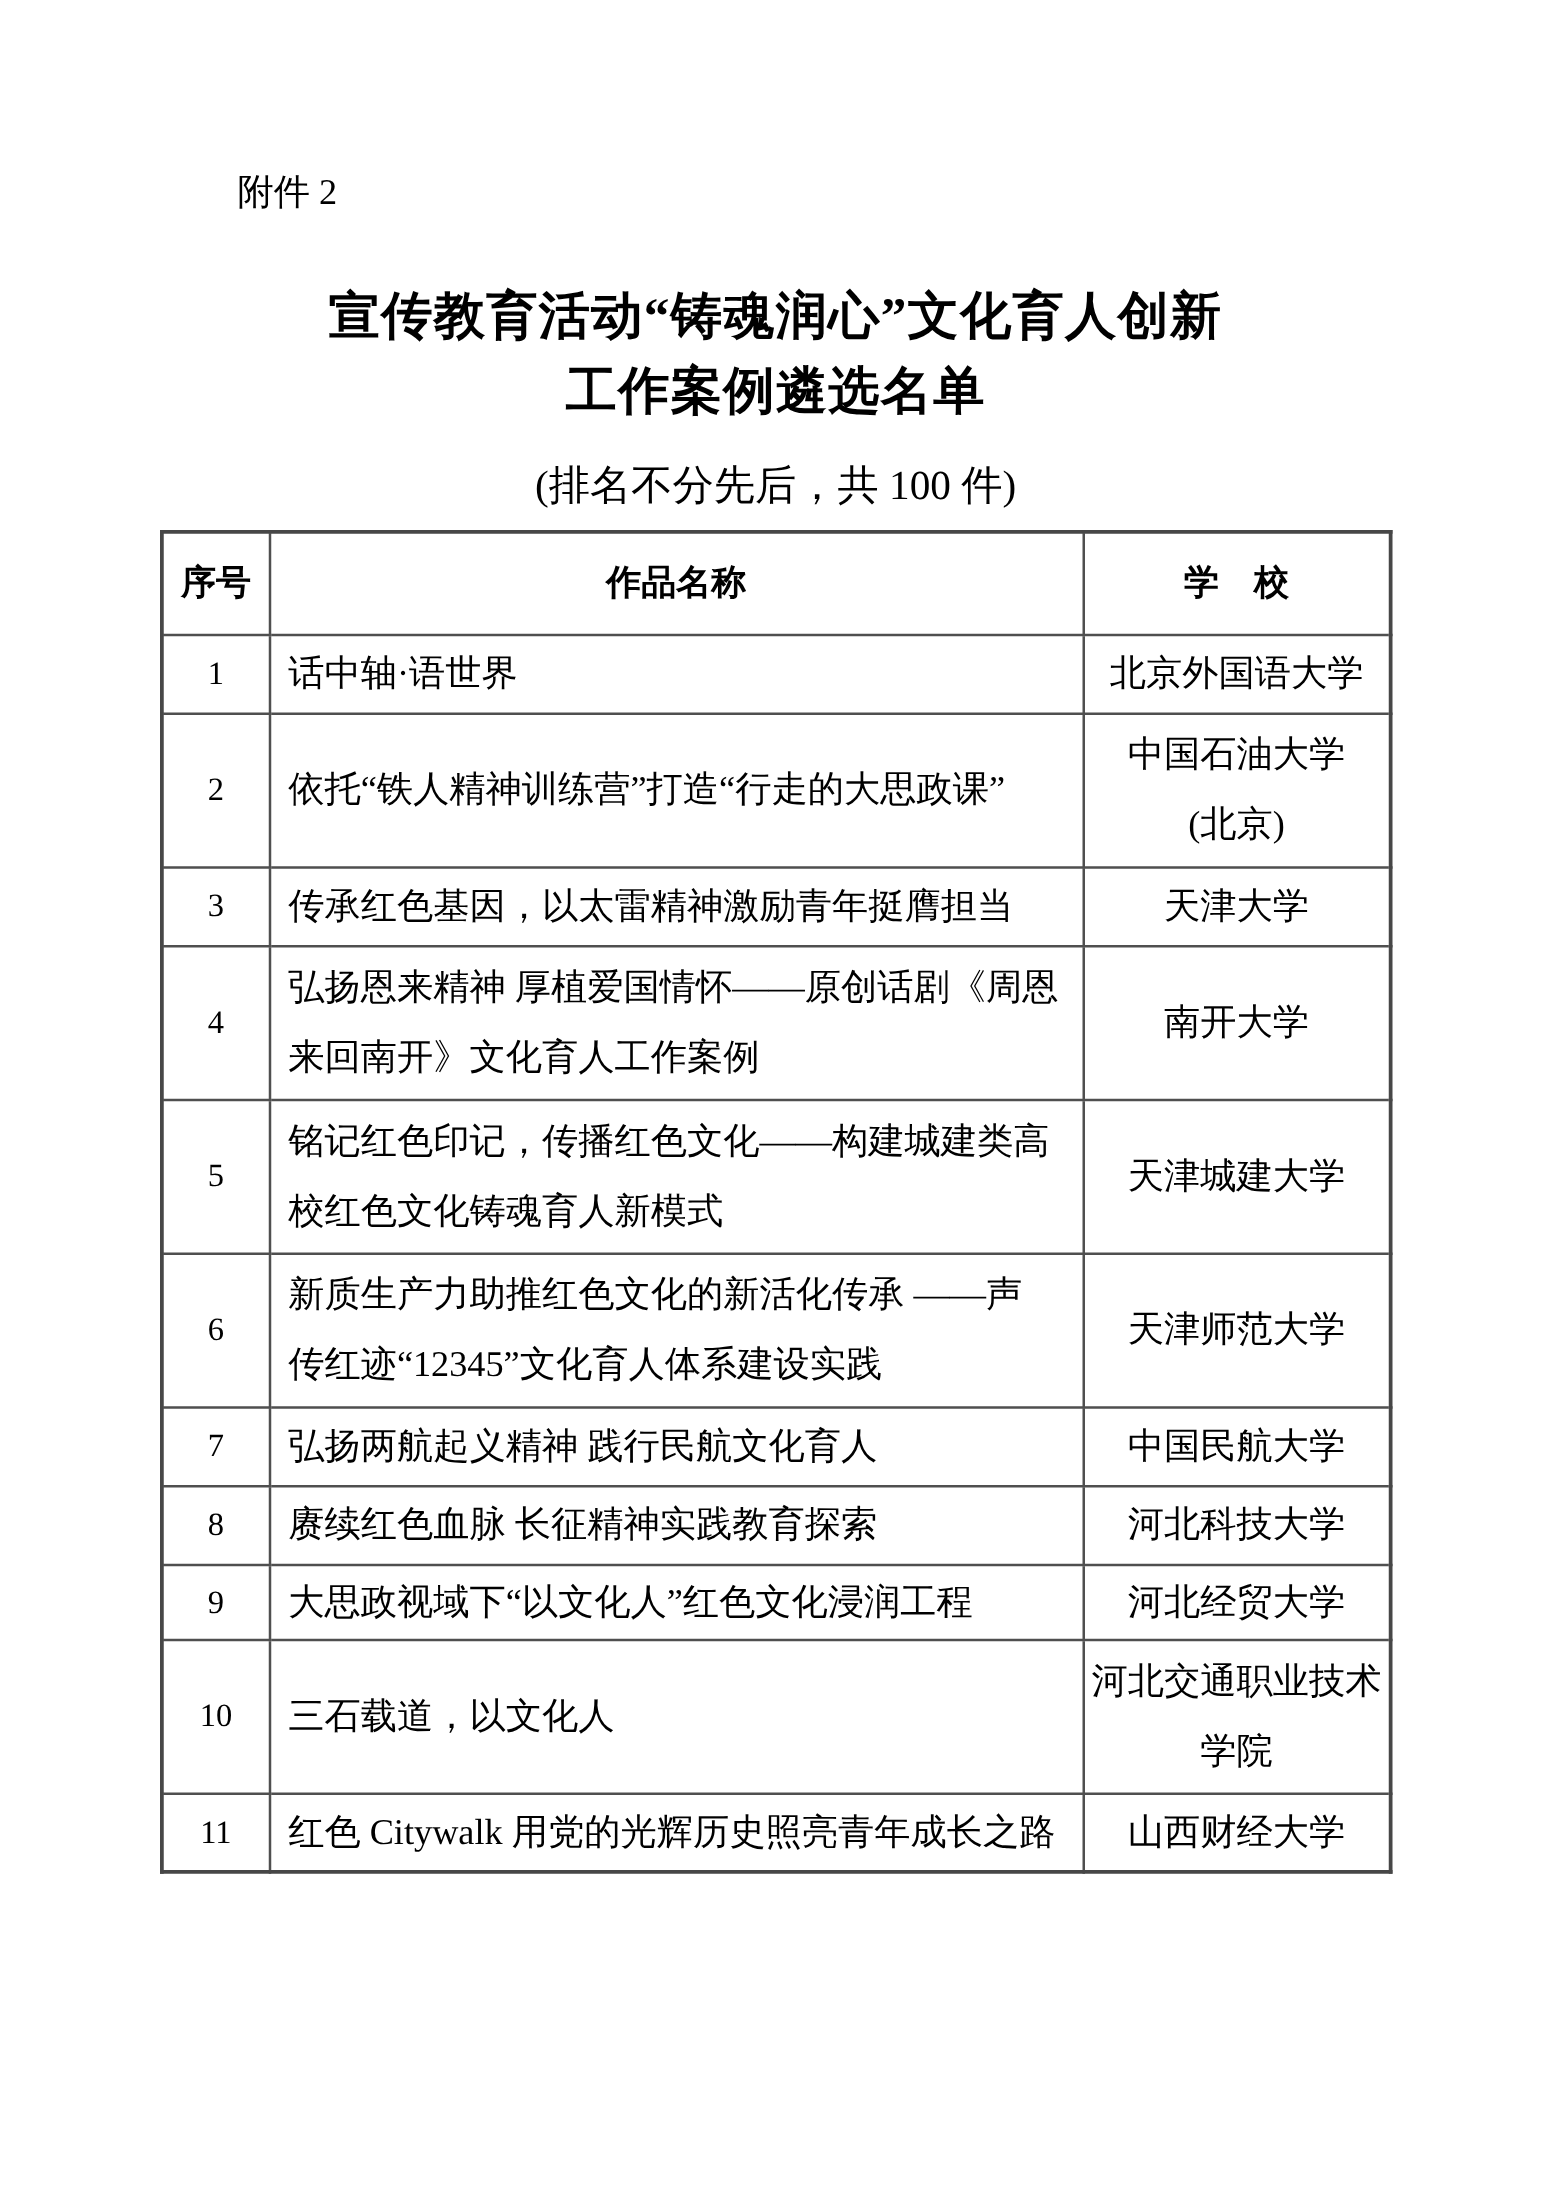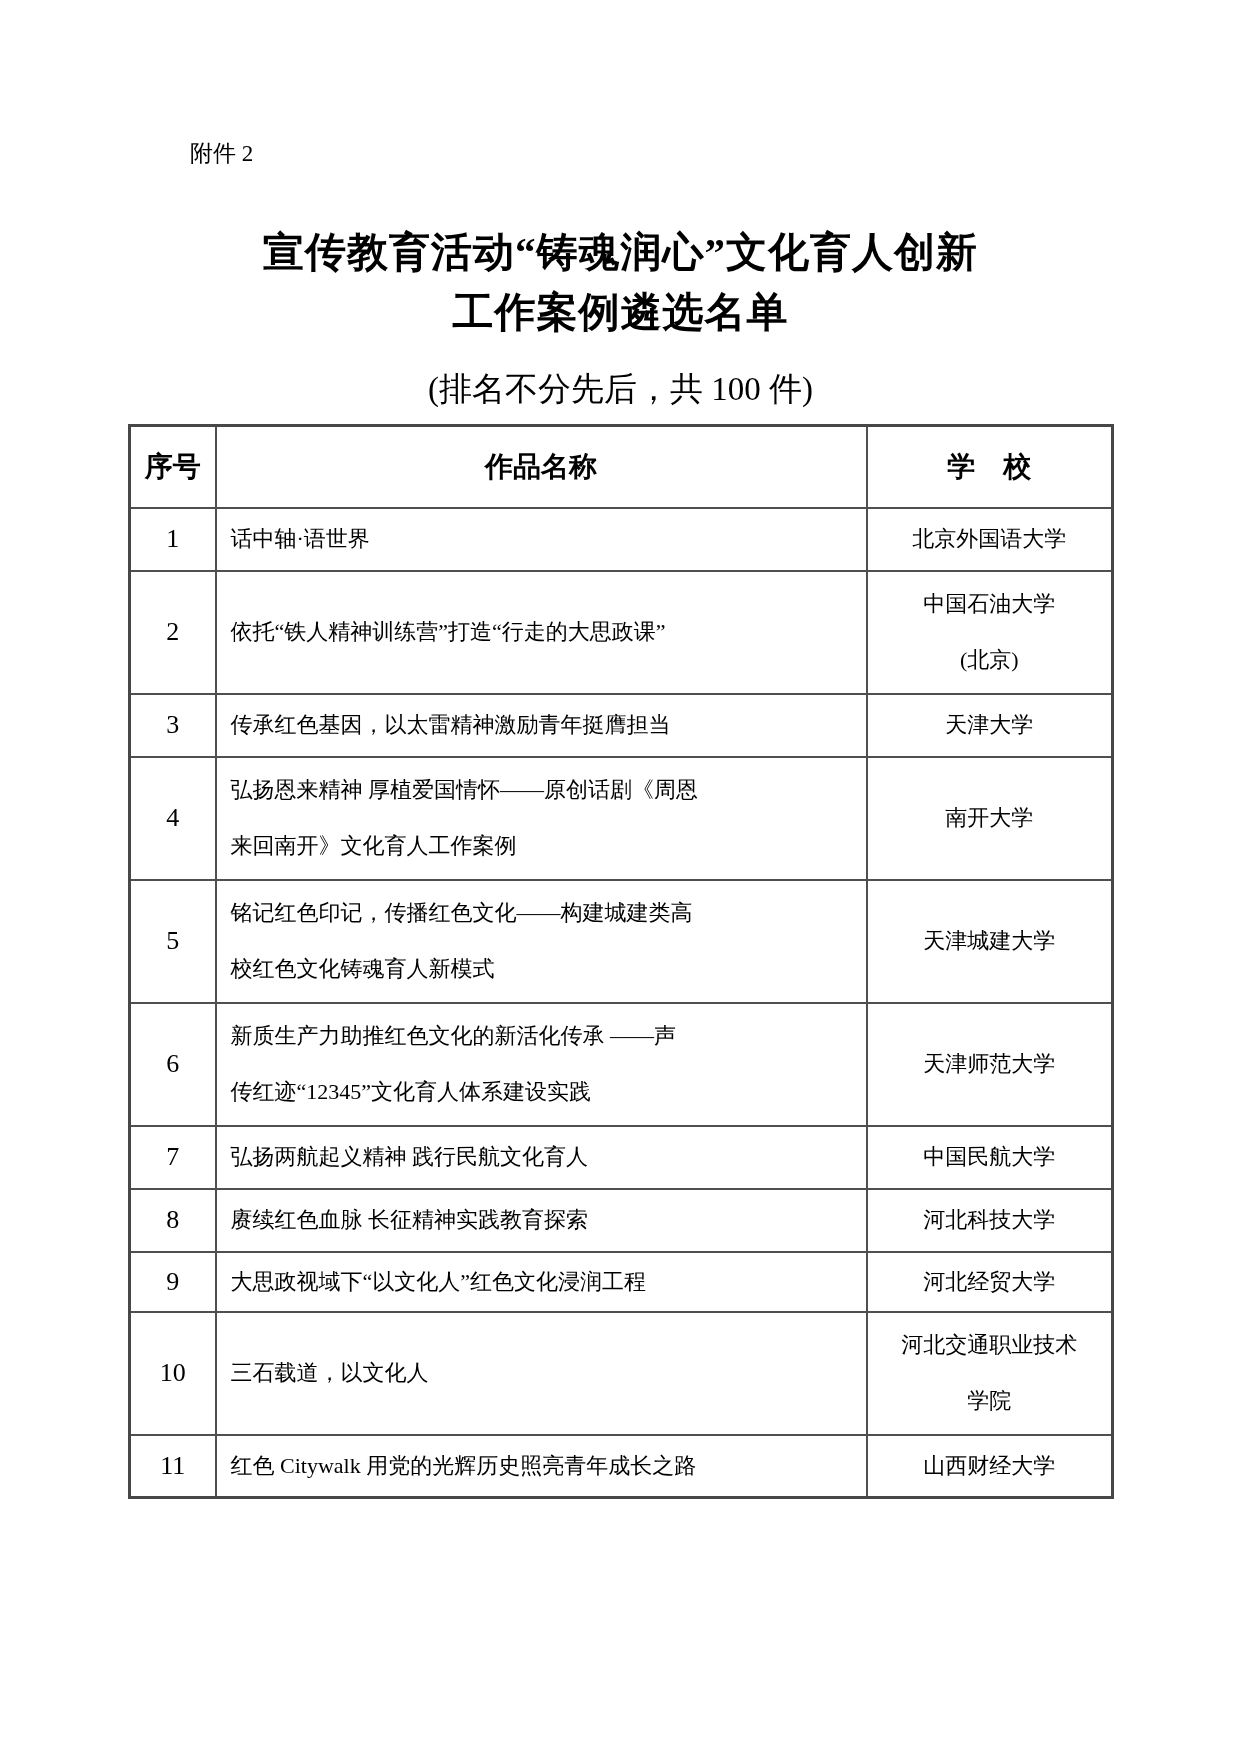--- a/index.html
+++ b/index.html
@@ -16,21 +16,21 @@
   }
   .page {
     box-sizing: border-box;
     width: 1241px;
     height: 1755px;
     padding-top: 138px;
     overflow: hidden;
   }
   .attachment-label {
     margin-left: 190px;
-    font-size: 23px;
+    font-size: 29px;
     line-height: 32px;
   }
   .doc-title {
     margin-top: 52px;
     text-align: center;
     font-weight: 700;
     font-size: 41px;
     line-height: 60px;
     letter-spacing: 1px;
   }
@@ -44,21 +44,21 @@
     border-collapse: collapse;
     table-layout: fixed;
     width: 983px;
     margin: 19px 0 0 128px;
     border: 3px solid #474747;
   }
   .works-table th,
   .works-table td {
     border: 2px solid #4f4f4f;
     font-weight: normal;
-    font-size: 22px;
+    font-size: 29px;
     line-height: 56px;
     padding: 0;
     vertical-align: middle;
     overflow: hidden;
   }
   .works-table tr.header-row { height: 82px; }
   .works-table tr.single { height: 63px; }
   .works-table tr.short  { height: 60px; }
   .works-table tr.tall   { height: 123px; }
   .col-index  { width: 86px; }

